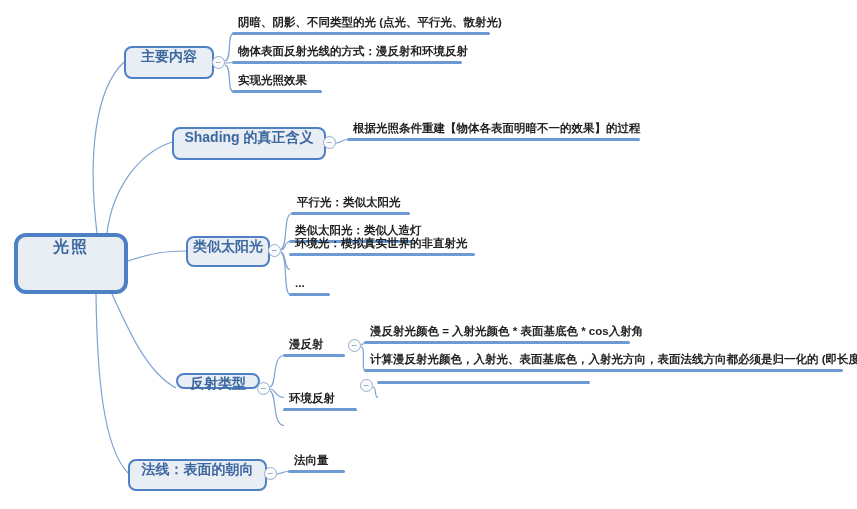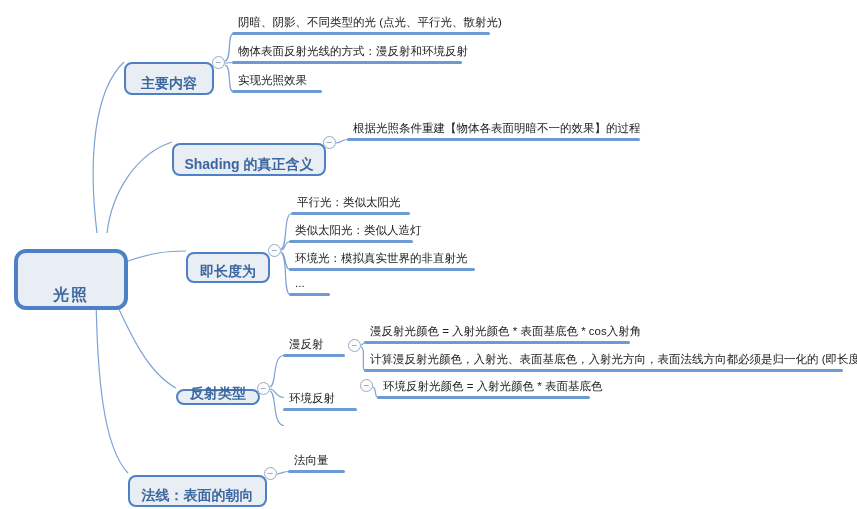--- a/index.html
+++ b/index.html
@@ -5,33 +5,33 @@
   html,body { margin:0; padding:0; background:#fff; }
   .canvas {
     position:relative; width:857px; height:509px; background:#ffffff;
     font-family:"Liberation Sans", sans-serif; overflow:hidden;
   }
   svg.wires { position:absolute; left:0; top:0; pointer-events:none; }
   svg.wires path { fill:none; stroke:var(--connector,#7ea2d4); stroke-width:1.2; }
 
   .node {
     position:absolute; box-sizing:border-box;
-    display:flex; align-items:flex-end; justify-content:center;
+    display:flex; align-items:flex-start; justify-content:center;
     background:var(--node-fill,#e9edf4);
     border:2px solid var(--node-border,#4d80c4);
     border-radius:8px;
     color:var(--node-text,#3c689f);
-    font-size:14px; font-weight:bold; white-space:nowrap;margin-top:16px;
+    font-size:14px; font-weight:bold; white-space:nowrap;
   }
   .node.root { border-width:4px; border-radius:12px; font-size:16px; letter-spacing:2px; }
 
   .leaf { position:absolute; }
   .leaf-text {
     display:block; padding-left:6px; white-space:nowrap;
-    font-size:11.5px; font-weight:normal; color:var(--leaf-text,#222222); line-height:15px;
+    font-size:11.5px; font-weight:bold; color:var(--leaf-text,#222222); line-height:15px;
   }
   .leaf-line {
     height:3px; margin-top:2px; border-radius:2px;
     background:var(--underline,#6d9ad3); width:100%;
   }
 
   .collapse {
     position:absolute; box-sizing:border-box; width:13px; height:13px;
     border:1px solid #97aac5; border-radius:50%; background:#fbfcfe;
     display:flex; align-items:center; justify-content:center;
@@ -74,21 +74,21 @@
     <span>光照</span>
   </div>
 
   <div class="node" style="left:124px;top:46px;width:90px;height:33px">
     <span>主要内容</span>
   </div>
   <div class="node" style="left:172px;top:127px;width:154px;height:33px">
     <span>Shading 的真正含义</span>
   </div>
   <div class="node" style="left:186px;top:236px;width:84px;height:31px">
-    <span>即长度为</span>
+    <span>类似太阳光</span>
   </div>
   <div class="node" style="left:176px;top:373px;width:84px;height:16px">
     <span>反射类型</span>
   </div>
   <div class="node" style="left:128px;top:459px;width:139px;height:32px">
     <span>法线：表面的朝向</span>
   </div>
 
   <div class="collapse" style="left:212px;top:56px">
     <span>−</span>
@@ -131,21 +131,21 @@
   </div>
 
   <div class="leaf" style="left:291px;top:195px;width:119px">
     <span class="leaf-text">平行光：类似太阳光</span>
     <div class="leaf-line"></div>
   </div>
   <div class="leaf" style="left:289px;top:223px;width:124px">
     <span class="leaf-text">类似太阳光：类似人造灯</span>
     <div class="leaf-line"></div>
   </div>
-  <div class="leaf" style="left:289px;top:251px;width:186px">
+  <div class="leaf" style="left:289px;top:236px;width:186px">
     <span class="leaf-text">环境光：模拟真实世界的非直射光</span>
     <div class="leaf-line"></div>
   </div>
   <div class="leaf" style="left:289px;top:276px;width:41px">
     <span class="leaf-text">...</span>
     <div class="leaf-line"></div>
   </div>
 
   <div class="leaf" style="left:283px;top:337px;width:62px">
     <span class="leaf-text">漫反射</span>
@@ -157,21 +157,20 @@
   </div>
   <div class="leaf" style="left:364px;top:352px;width:479px">
     <span class="leaf-text">计算漫反射光颜色，入射光、表面基底色，入射光方向，表面法线方向都必须是归一化的 (即长度为 1)</span>
     <div class="leaf-line"></div>
   </div>
   <div class="leaf" style="left:283px;top:391px;width:74px">
     <span class="leaf-text">环境反射</span>
     <div class="leaf-line"></div>
   </div>
   <div class="leaf" style="left:377px;top:379px;width:213px">
-    <span class="leaf-text">环境反射光颜色 = 入射光颜色 * 表面基底色</span>
     <div class="leaf-line"></div>
   </div>
 
   <div class="leaf" style="left:288px;top:453px;width:57px">
     <span class="leaf-text">法向量</span>
     <div class="leaf-line"></div>
   </div>
 
 </div>
 

